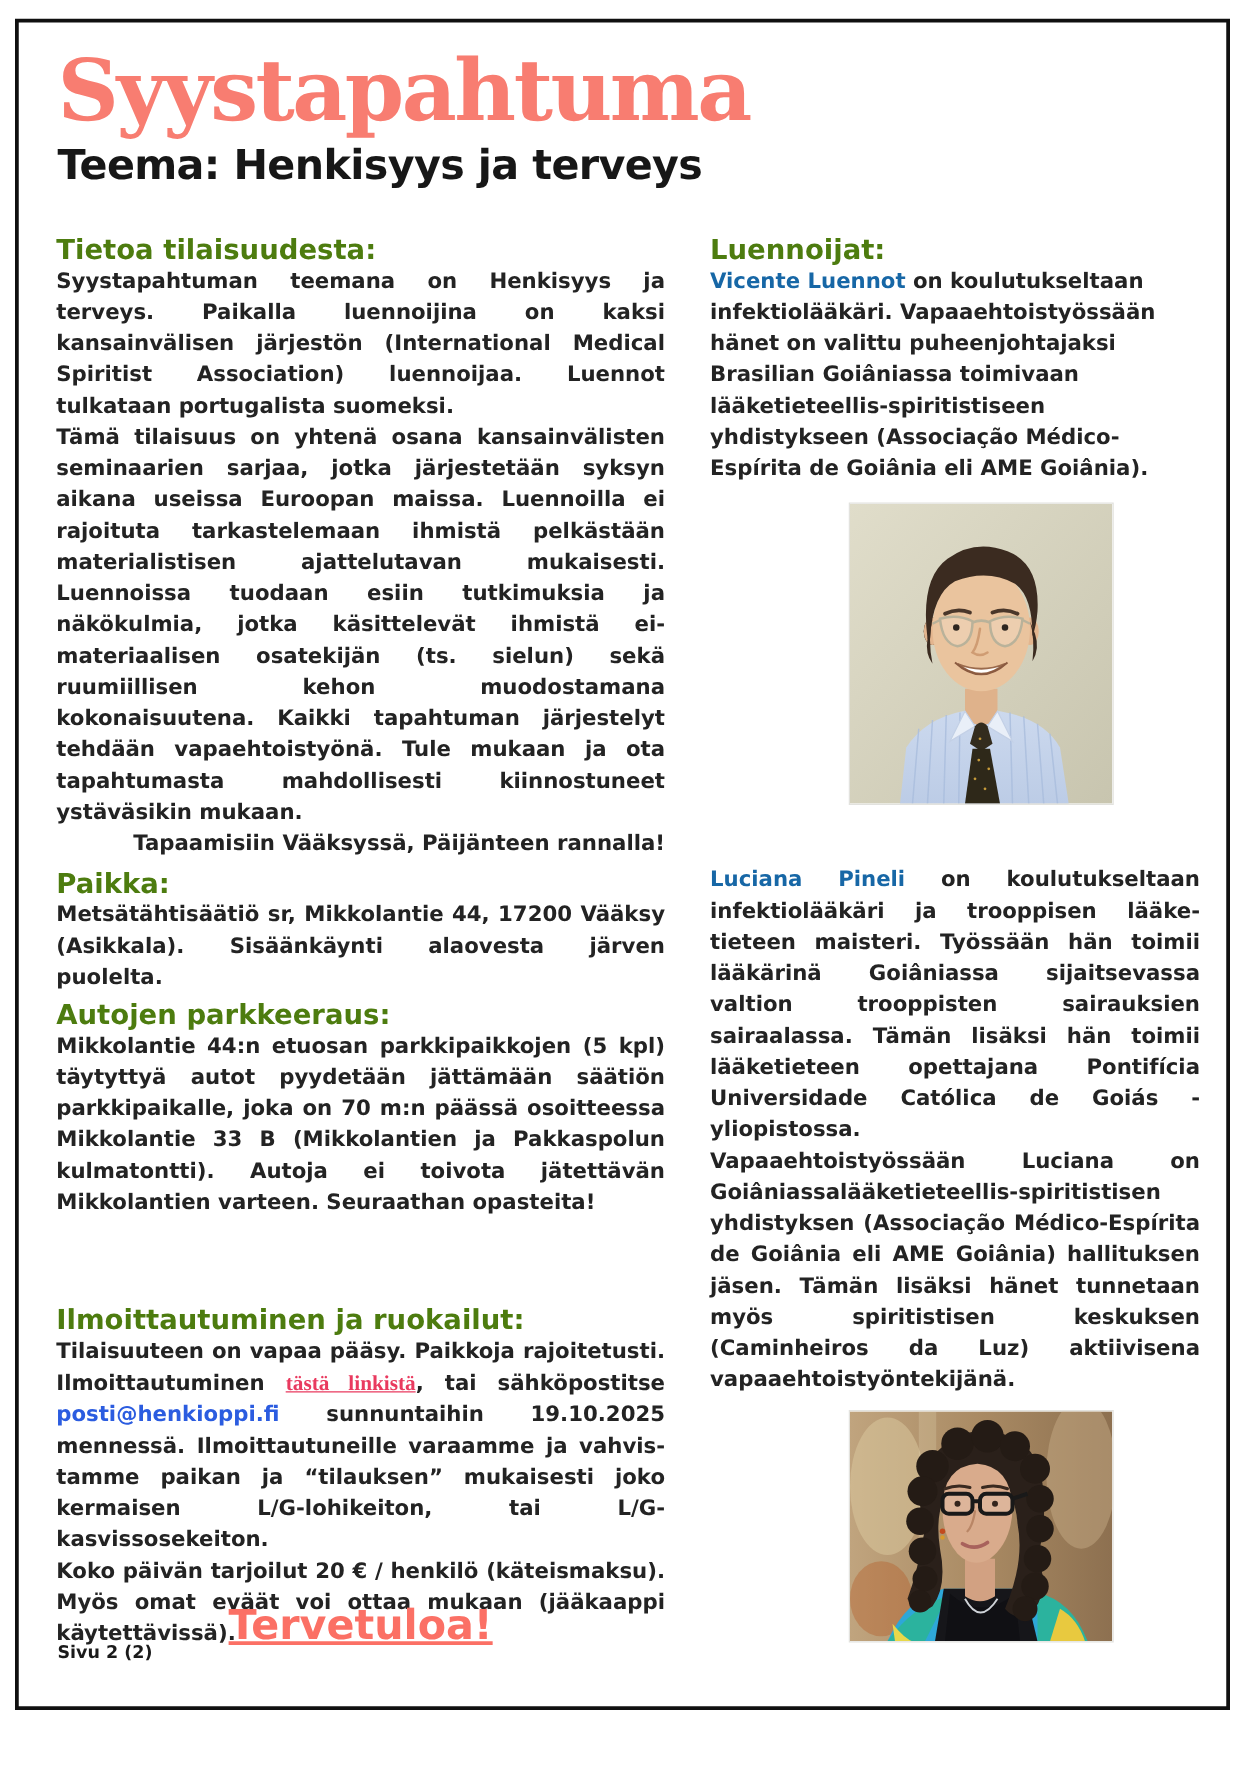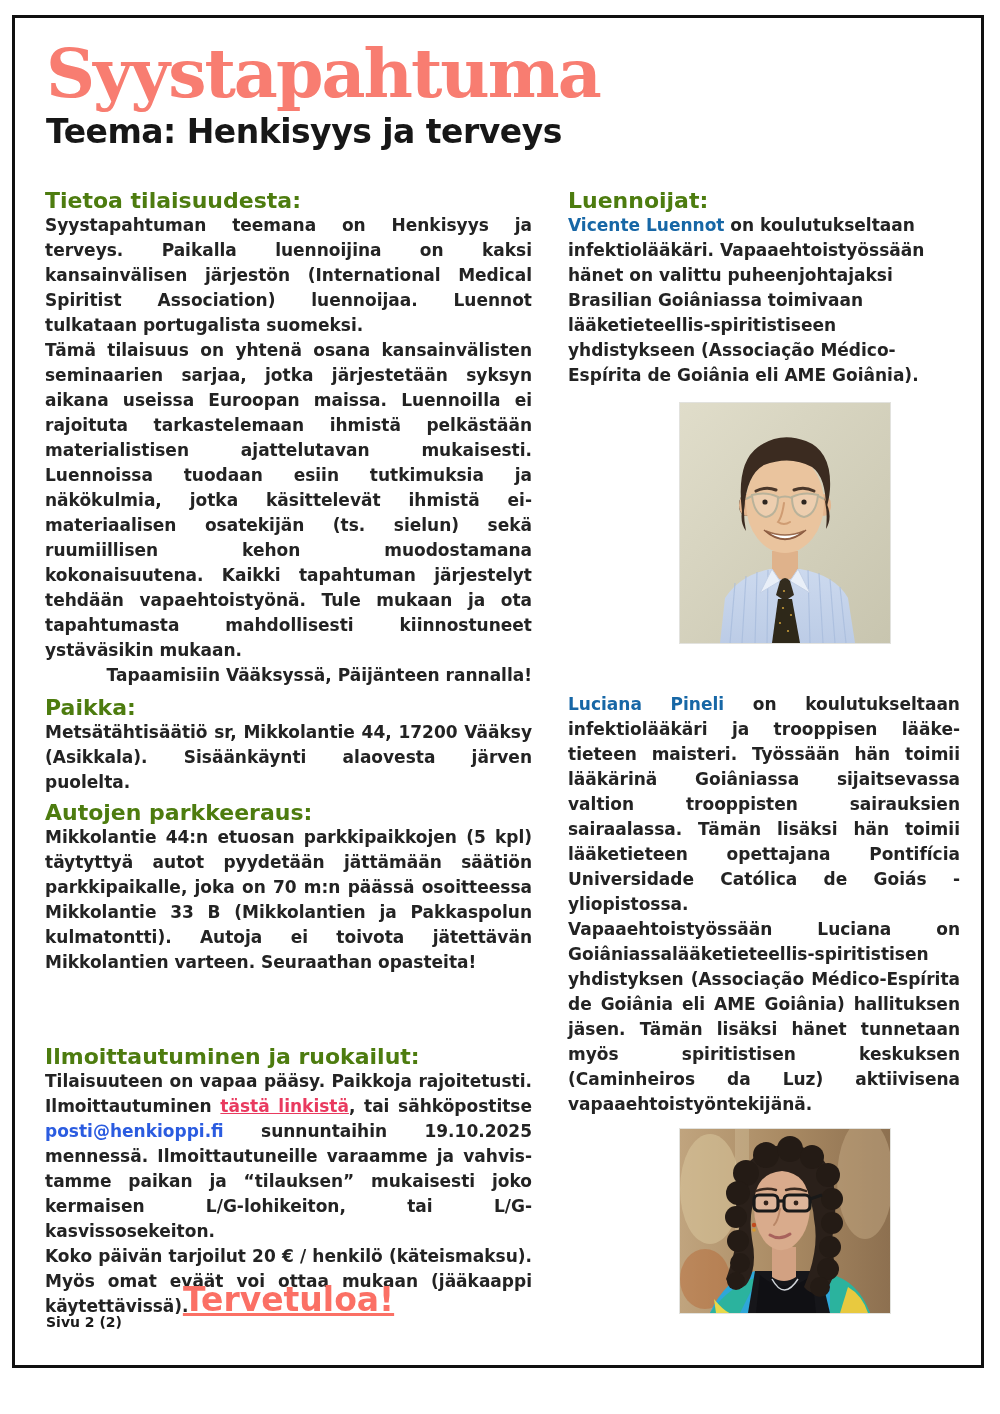--- a/index.html
+++ b/index.html
@@ -27,21 +27,21 @@
     margin:0; font-size:22px; line-height:25px; font-weight:700; color:#4d7c0f;
   }
   .sec p{
     margin:0; font-size:17px; line-height:25px; font-weight:700; color:#232323;
     text-align:justify;
   }
   .sec p.noj{text-align:right;}
   .rcol{left:568px; width:392px;}
   .rcol p{text-align:left;}
   .rcol p.just{text-align:justify;}
-  a.redlink{color:#e93a5f; text-decoration:underline; cursor:pointer;}
+  a.redlink{color:#e93a5f; text-decoration:underline; cursor:pointer;font-family:Liberation Serif, serif;}
   a.maillink{color:#2b5ce0; text-decoration:none; cursor:pointer;}
   .name-blue{color:#1767a6;}
   .welcome{
     position:absolute; left:45px; top:1280px; width:487px; text-align:center;
     font-weight:700; font-size:33px; color:#fb7065;text-decoration:underline;
   }
   .page-num{
     position:absolute; left:46px; top:1314px;
     font-weight:700; font-size:14px; color:#1a1a1a;
   }

